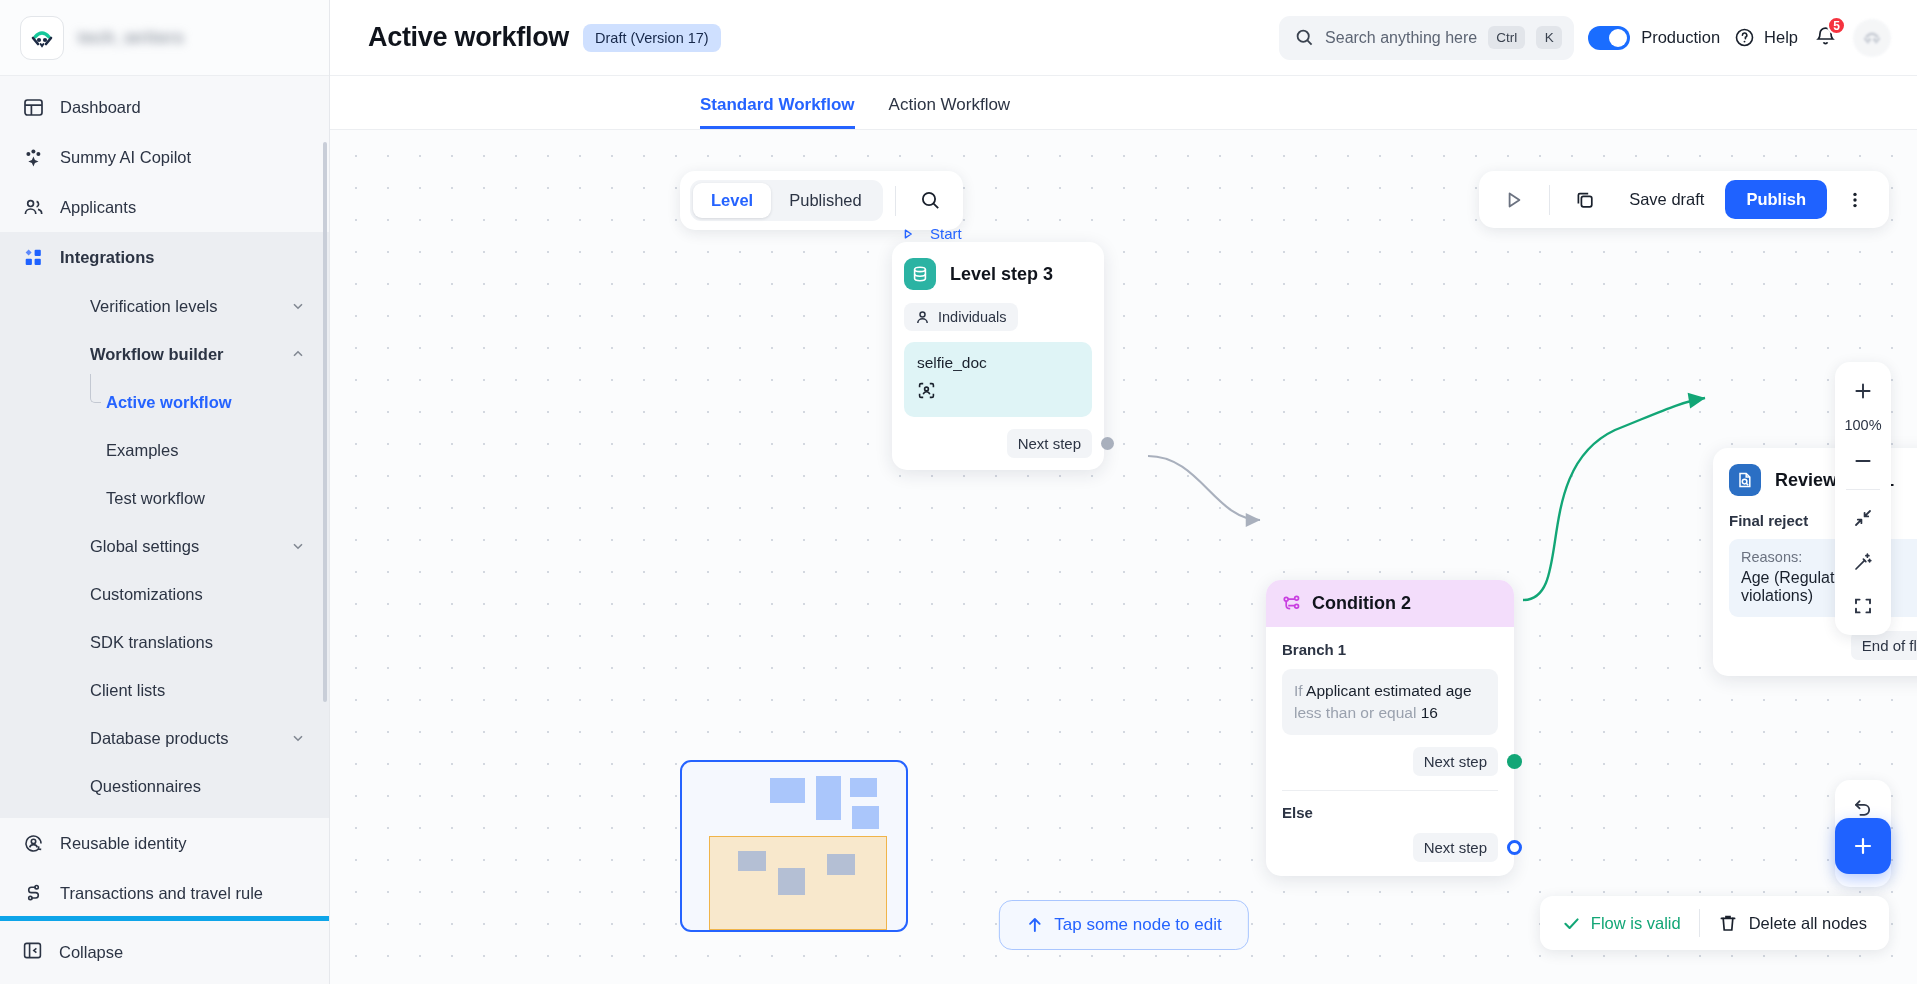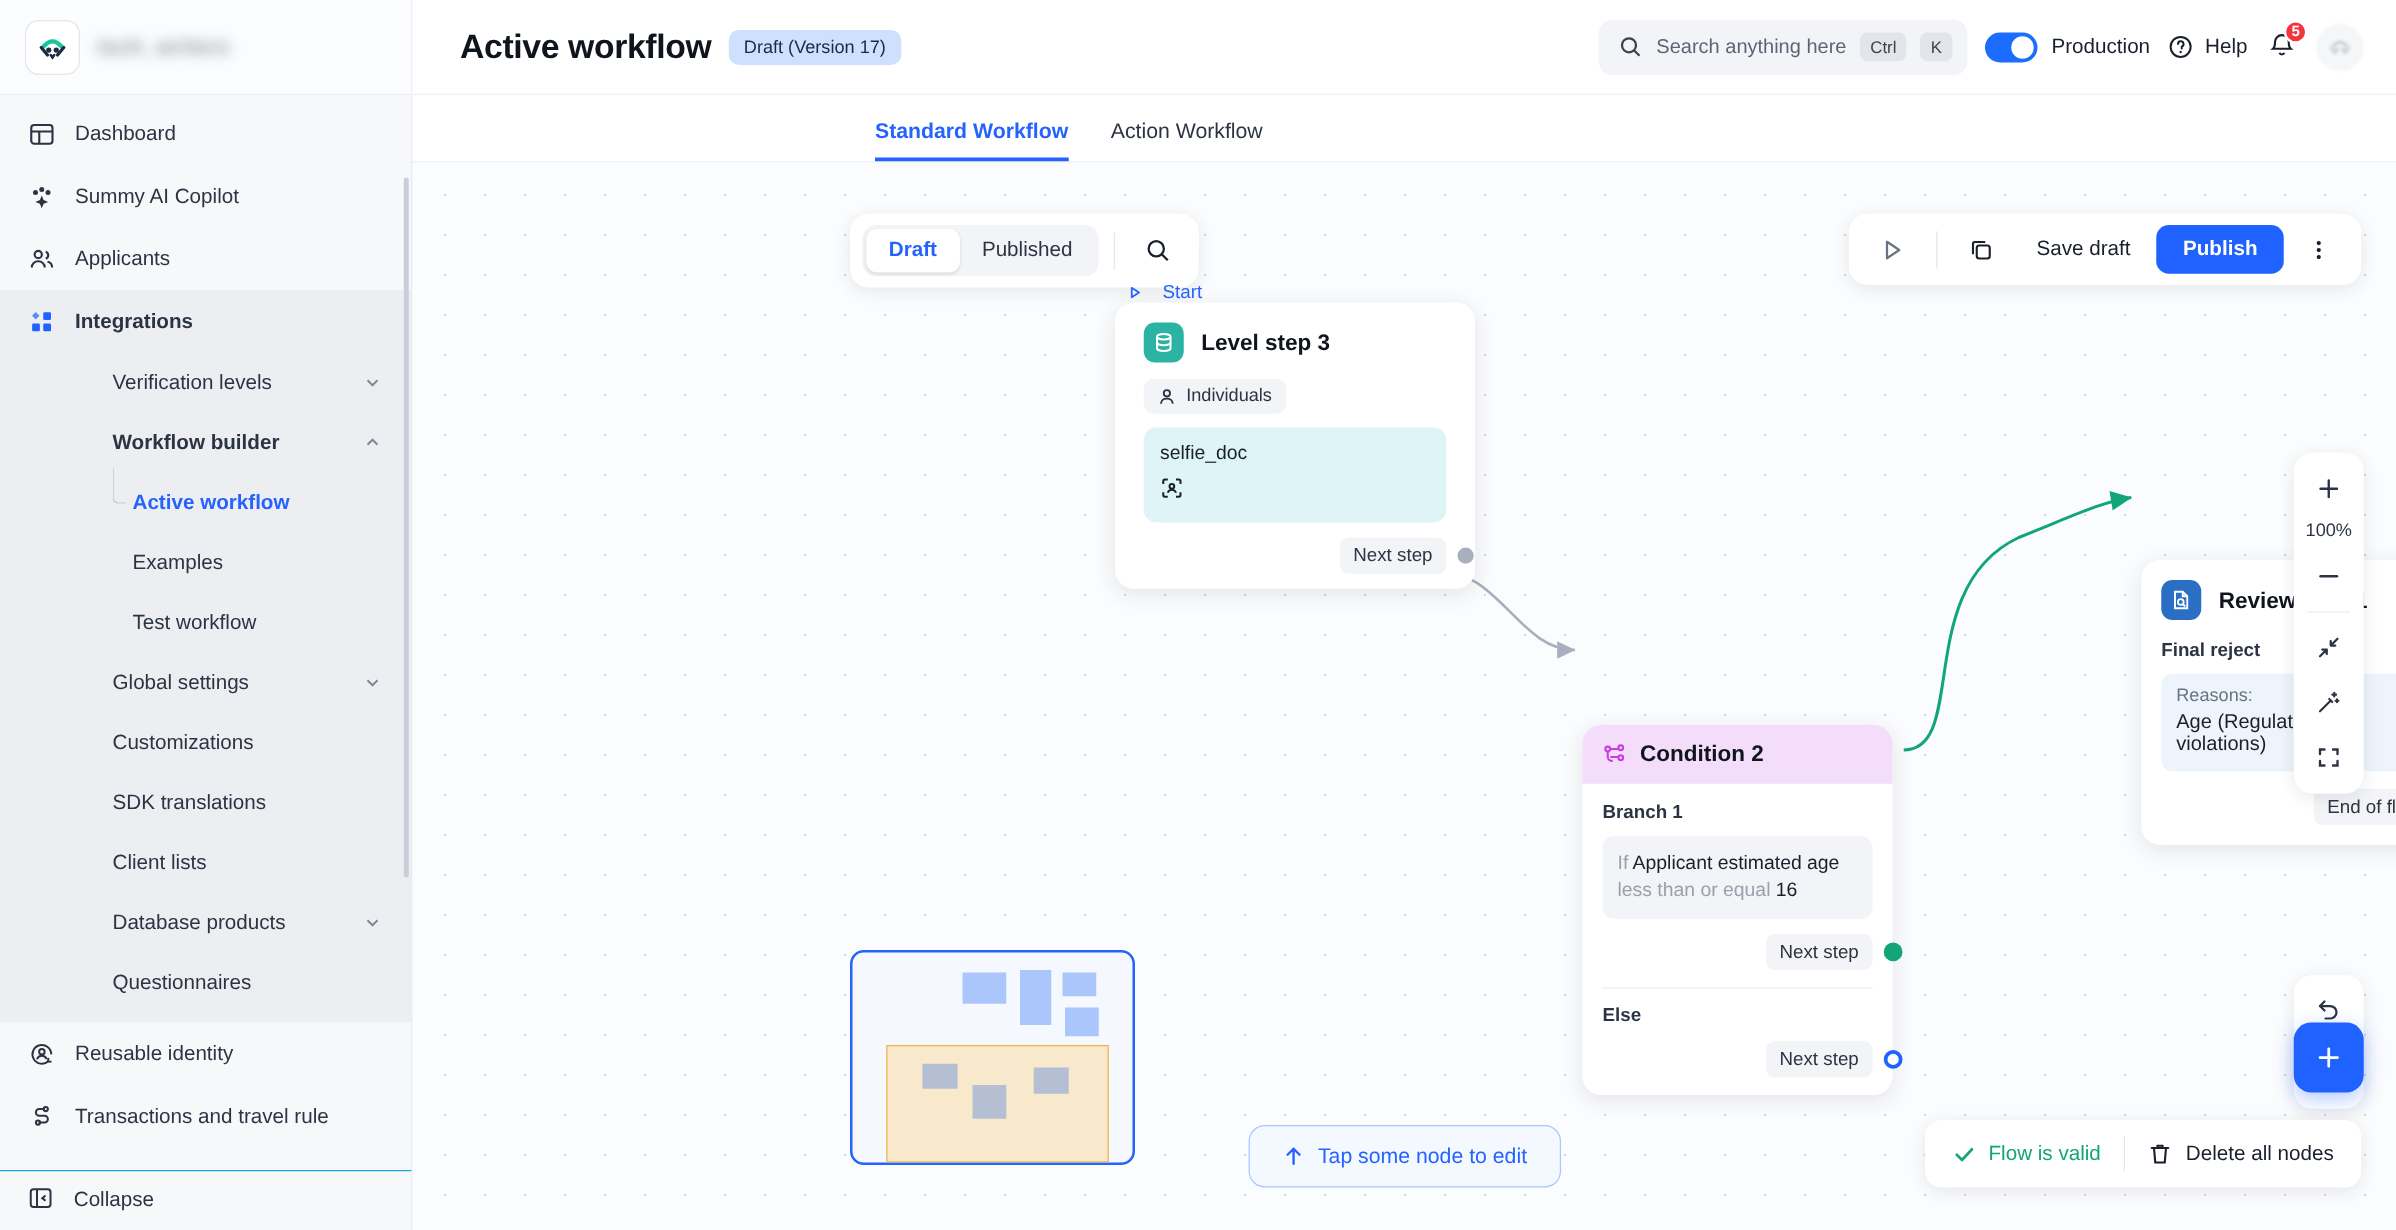--- a/index.html
+++ b/index.html
@@ -60,23 +60,23 @@
     border-left: 1.5px solid #c3c8d2; border-bottom: 1.5px solid #c3c8d2;
     border-bottom-left-radius: 5px;
   }
   .chev { width: 14px; height: 14px; flex: 0 0 14px; opacity: .65; }
   .sb-scroll {
     position: absolute; right: 2px; top: 66px;
     width: 4px; height: 560px; border-radius: 3px; background: #c9ced8;
   }
   .collapse-row {
     display: flex; align-items: center; gap: 16px;
-    height: 48px; padding: 0 22px; cursor: pointer;
+    height: 68px; padding: 0 22px; cursor: pointer;
     font-size: 16.5px; color: #2c3444;
-    border-top: 1px solid #0ea5e9;
+    border-top: 5px solid #0ea5e9;
   }
 
   
   .main { flex: 1; display: flex; flex-direction: column; position: relative; min-width: 0; }
   .topbar {
     height: 76px; display: flex; align-items: center;
     padding: 0 26px 0 38px; gap: 14px; background: #fff;
     border-bottom: 1px solid #edeff2; flex: 0 0 76px;
   }
   .page-title { font-size: 27px; font-weight: 700; color: #10141c; letter-spacing: -.3px; }
@@ -187,21 +187,21 @@
   
   .node {
     position: absolute; background: #fff; border-radius: 15px;
     box-shadow: 0 4px 18px rgba(25,35,60,.11);
   }
   .start-badge {
     position: absolute; left: 572px; top: 95px;
     display: flex; align-items: center; gap: 16px;
     font-size: 15px; color: #2563ff; font-weight: 400; z-index: 4;
   }
-  .n-level { left: 562px; top: 112px; width: 288px; padding: 16px 23px 12px; }
+  .n-level { left: 562px; top: 112px; width: 212px; padding: 16px 12px 12px; }
   .n-head { display: flex; align-items: center; gap: 14px; }
   .n-ico {
     width: 32px; height: 32px; border-radius: 9px;
     display: flex; align-items: center; justify-content: center; flex: 0 0 32px;
   }
   .ico-teal { background: #2bb3a3; }
   .ico-blue { background: #2b6fc4; }
   .n-title { font-size: 18px; font-weight: 700; color: #10141c; }
   .chip {
     display: inline-flex; align-items: center; gap: 8px;
@@ -519,21 +519,21 @@
           <marker id="ah-green" markerWidth="9" markerHeight="9" refX="7.4" refY="4.5" orient="auto">
             <path d="M0.6,1.2 L7.6,4.5 L0.6,7.8 z" fill="#12a676"></path>
           </marker>
         </defs>
         <path d="M 818 326 C 870 326, 885 390, 930 390" fill="none" stroke="#a9b0bd" stroke-width="2.1" marker-end="url(#ah-gray)"></path>
         <path d="M 1193 470 C 1245 470, 1200 340, 1285 300 C 1330 282, 1350 272, 1375 268" fill="none" stroke="#12a676" stroke-width="2.4" marker-end="url(#ah-green)"></path>
       </svg>
 
       <div class="mode-bar">
         <div class="seg">
-          <div class="seg-btn on">Draft</div>
+          <div class="seg-btn on">Level</div>
           <div class="seg-btn">Published</div>
         </div>
         <div class="mode-div"></div>
         <div class="mb-icon">
           <svg width="21" height="21" viewBox="0 0 21 21" fill="none" stroke="#19202c" stroke-width="1.8">
             <circle cx="9" cy="9" r="6.1"></circle>
               <path d="M13.6 13.6 L18.2 18.2"></path>
           </svg>
         </div>
       </div>

